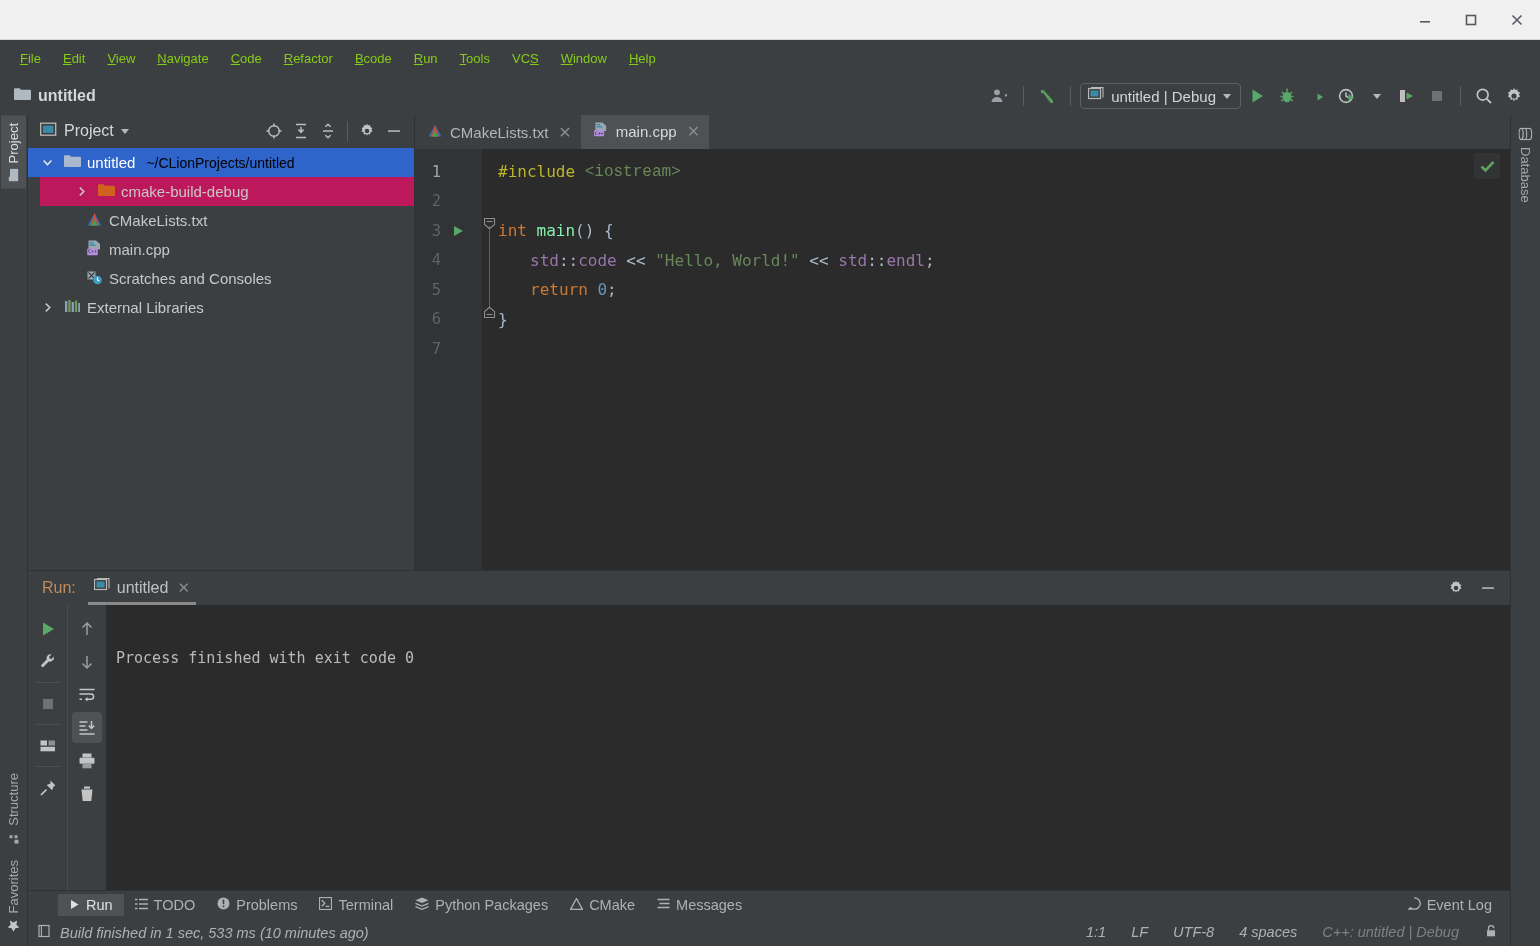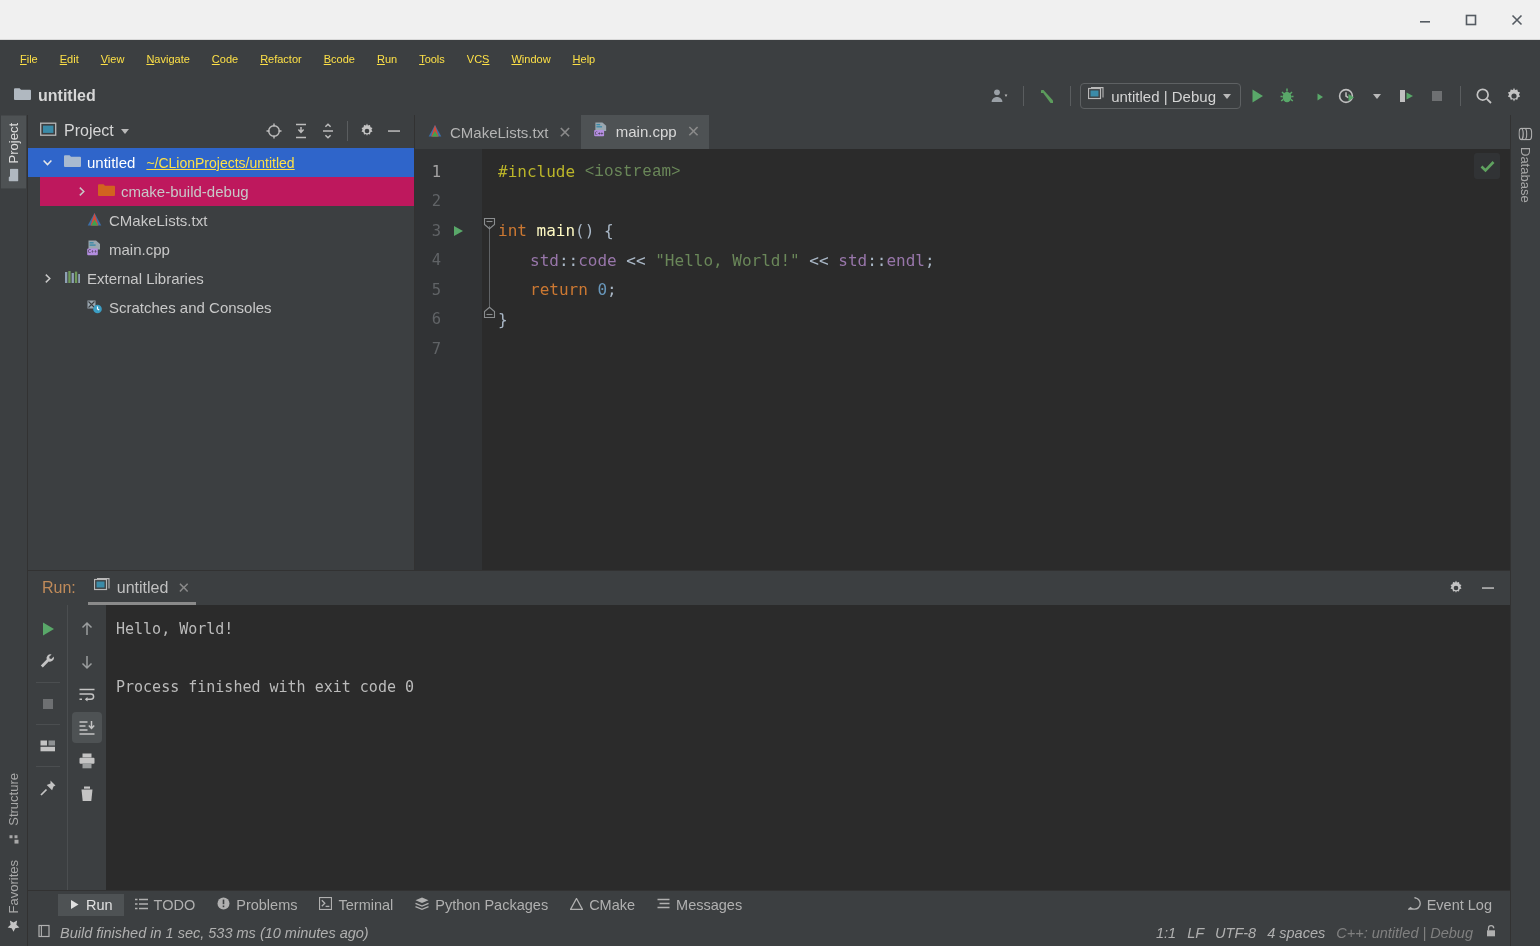--- a/index.html
+++ b/index.html
@@ -21,21 +21,21 @@
     color: #555b62;
   }
   .win-btn svg { display: block; }
 
   
   .menubar {
     height: 37px; background: #3c3f41; display: flex; align-items: center;
     padding-left: 10px; flex: 0 0 37px; gap: 2px;
   }
   .menu-item {
-    color: #fde047; font-size: 11px; padding: 3px 10px; white-space: nowrap;
+    color: #84cc16; font-size: 13px; padding: 3px 10px; white-space: nowrap;
   }
   .menu-item .mn { text-decoration: underline; }
 
   
   .navbar {
     height: 38px; background: #3c3f41; display: flex; align-items: center;
     padding: 0 12px 0 14px; flex: 0 0 38px;
   }
   .nav-crumb { display: flex; align-items: center; gap: 7px; color: #d6d6d6; font-size: 16px; font-weight: bold; }
   .nav-spacer { flex: 1; }
@@ -80,21 +80,21 @@
   .pp-header { height: 32px; display: flex; align-items: center; padding: 0 8px 0 12px; gap: 6px; }
   .pp-title { color: #d6d6d6; font-size: 16px; display: flex; align-items: center; gap: 7px; }
   .pp-tools { margin-left: auto; display: flex; align-items: center; gap: 3px; }
   .pp-btn { width: 24px; height: 24px; display: flex; align-items: center; justify-content: center; }
   .tree { padding-top: 1px; font-size: 15px; color: #c8c8c8; }
   .tnode { height: 29px; display: flex; align-items: center; gap: 6px; padding-right: 8px; white-space: nowrap; }
   .tnode.sel { background: #2f65ca; color: #ffffff; }
   .tnode.hover { background: #be185d; margin-left: 12px; }
   .tw { width: 22px; display: flex; align-items: center; justify-content: center; flex: 0 0 22px; }
   .tpath { color: #9aa7c7; font-size: 14px; margin-left: 5px; }
-  .tnode.sel .tpath { color: #fde047; text-decoration: underline; }
+  .tnode.sel .tpath { color: #000000; }
 
   
   .editor-area { flex: 1; display: flex; flex-direction: column; min-width: 0; background: #2b2b2b; }
   .tabstrip { height: 34px; background: #3c3f41; display: flex; align-items: stretch; flex: 0 0 34px; }
   .etab { display: flex; align-items: center; gap: 7px; padding: 0 9px 0 12px; color: #b4b4b4; font-size: 15px; }
   .etab.active { background: #4e5254; color: #d8d8d8; border-bottom: 2px solid #4e5254; }
   .etab .tclose { color: #8a8a8a; font-size: 16px; margin-left: 3px; }
   .code-wrap { flex: 1; display: flex; position: relative; overflow: hidden; }
   .gutter {
     width: 67px; flex: 0 0 67px; background: #313335; padding-top: 8px;
@@ -108,21 +108,21 @@
     flex: 1; background: #2b2b2b; padding-top: 8px; position: relative;
     font-family: "DejaVu Sans Mono", monospace; font-size: 16px;
   }
   .cline { height: 29.5px; display: flex; align-items: center; padding-left: 16px; white-space: pre; }
   .fold-rail { position: absolute; left: 0; top: 0; bottom: 0; width: 16px; }
   .fold-line { position: absolute; left: 7px; width: 1px; background: #606366; }
   .fold-mark { position: absolute; left: 1px; width: 13px; height: 13px; }
   .k-inc  { color: #bbb529; text-align: center; }
   .k-lib  { color: #6a8759; font-family: Liberation Mono, monospace; }
   .k-type { color: #cc7832; }
-  .k-fn   { color: #fef9c3; }
+  .k-fn   { color: #86efac; }
   .k-plain{ color: #a9b7c6; }
   .k-str  { color: #6a8759; }
   .k-num  { color: #6897bb; }
   .k-ns   { color: #9876aa; }
   .inspect-widget {
     position: absolute; top: 4px; right: 10px; width: 26px; height: 26px;
     display: flex; align-items: center; justify-content: center; background: #313335; border-radius: 3px;
   }
 
   
@@ -151,21 +151,21 @@
     height: 29px; background: #3c3f41; display: flex; align-items: center; flex: 0 0 29px;
     padding-left: 30px; border-top: 1px solid #323232;
   }
   .btab { display: flex; align-items: center; gap: 6px; color: #b0b0b0; font-size: 14.5px; padding: 3px 11px; }
   .btab.active { background: #4e5254; color: #e0e0e0; }
   .bspacer { flex: 1; }
   .statusbar {
     height: 27px; background: #3c3f41; display: flex; align-items: center; flex: 0 0 27px;
     padding: 0 12px 0 10px; font-size: 14.5px; color: #b0b0b0; gap: 8px; font-style: italic;
   }
-  .st-right { margin-left: auto; display: flex; align-items: center; gap: 11px; }
+  .st-right { margin-left: auto; display: flex; align-items: flex-start; gap: 25px; }
   .st-dim { color: #808080; }
   svg { shape-rendering: geometricPrecision; }
 </style>
 </head>
 <body>
 
 <div class="titlebar">
   <div class="win-btn">
     <svg width="16" height="16" viewBox="0 0 16 16">
         <rect x="3" y="9" width="10" height="1.6" fill="#555b62"></rect>
@@ -427,49 +427,49 @@
                 <path d="M2.5 0.5h7.5l4 3.6v5.4h-11.5z" fill="#9aa7b0"></path>
                 <rect x="3.6" y="2.1" width="4" height="1.4" fill="#3b8ba8"></rect>
                 <rect x="3.6" y="4.4" width="6" height="1.4" fill="#3b8ba8"></rect>
                 <rect x="1.2" y="8.6" width="10.6" height="6.6" rx="1" fill="#b48ee0"></rect>
                 <text x="6.5" y="13.4" font-size="5.1" fill="#2b2b2b" text-anchor="middle" font-family="DejaVu Sans Mono, monospace">C++</text>
               </svg>
             </span>
             <span>main.cpp</span>
           </div>
 
+          <div class="tnode" style="padding-left:30px">
+            <span class="tw"></span>
+            <span>
+              <svg width="17" height="15" viewBox="0 0 17 15">
+                <path d="M1.5 1.5h8v8h-8z" fill="#9aa7b0"></path>
+                <path d="M2.5 2.5 L8.5 8.5 M8.5 2.5 L2.5 8.5" stroke="#3c3f41" stroke-width="1.1"></path>
+                <circle cx="11.5" cy="10" r="4.3" fill="#3b9ec4"></circle>
+                <path d="M11.5 7.6V10l1.7 1.1" stroke="#ffffff" stroke-width="1.2" fill="none"></path>
+              </svg>
+            </span>
+            <span>Scratches and Consoles</span>
+          </div>
+
           <div class="tnode" style="padding-left:8px">
             <span class="tw">
               <svg width="11" height="11" viewBox="0 0 11 11">
                   <path d="M3.8 1.6L7.8 5.5 3.8 9.4" stroke="#c8c8c8" stroke-width="1.5" fill="none"></path>
                 </svg>
             </span>
             <span>
               <svg width="17" height="14" viewBox="0 0 17 14">
                 <rect x="1" y="2" width="2.3" height="11" fill="#8fa1b5"></rect>
                 <rect x="4.3" y="1" width="2.3" height="12" fill="#6f9a5a"></rect>
                 <rect x="7.6" y="3" width="2.3" height="10" fill="#8fa1b5"></rect>
                 <rect x="10.9" y="1.6" width="2.3" height="11.4" fill="#6f9a5a"></rect>
                 <rect x="14.2" y="4" width="1.8" height="9" fill="#8fa1b5"></rect>
               </svg>
             </span>
             <span>External Libraries</span>
-          </div>
-
-          <div class="tnode" style="padding-left:30px">
-            <span class="tw"></span>
-            <span>
-              <svg width="17" height="15" viewBox="0 0 17 15">
-                <path d="M1.5 1.5h8v8h-8z" fill="#9aa7b0"></path>
-                <path d="M2.5 2.5 L8.5 8.5 M8.5 2.5 L2.5 8.5" stroke="#3c3f41" stroke-width="1.1"></path>
-                <circle cx="11.5" cy="10" r="4.3" fill="#3b9ec4"></circle>
-                <path d="M11.5 7.6V10l1.7 1.1" stroke="#ffffff" stroke-width="1.2" fill="none"></path>
-              </svg>
-            </span>
-            <span>Scratches and Consoles</span>
           </div>
         </div>
       </div>
 
       <div class="editor-area">
         <div class="tabstrip">
           <div class="etab">
             <span>
               <svg width="16" height="14" viewBox="0 0 17 15">
                 <path d="M8.5 1 L15.3 13.4 L1.7 13.4 Z" fill="#3b6ea8"></path>
@@ -673,21 +673,20 @@
           </div>
           <div class="sbtn">
             <svg width="18" height="18" viewBox="0 0 18 18">
               <path d="M3.5 4.5h11l-1.2 11.5H4.7z" fill="#c4c4c4"></path>
               <rect x="6" y="1.5" width="6" height="2.2" fill="#c4c4c4"></rect>
             </svg>
           </div>
         </div>
 
         <div class="console">
-          <div class="coline">Hello, World!</div>
           <div class="coline"></div>
           <div class="coline">Process finished with exit code 0</div>
         </div>
       </div>
     </div>
 
     <div class="toolbar-bottom">
       <div class="btab active">
         <span><svg width="11" height="11" viewBox="0 0 11 11">
               <path d="M2 1 L9.5 5.5 L2 10 Z" fill="#e0e0e0"></path>

